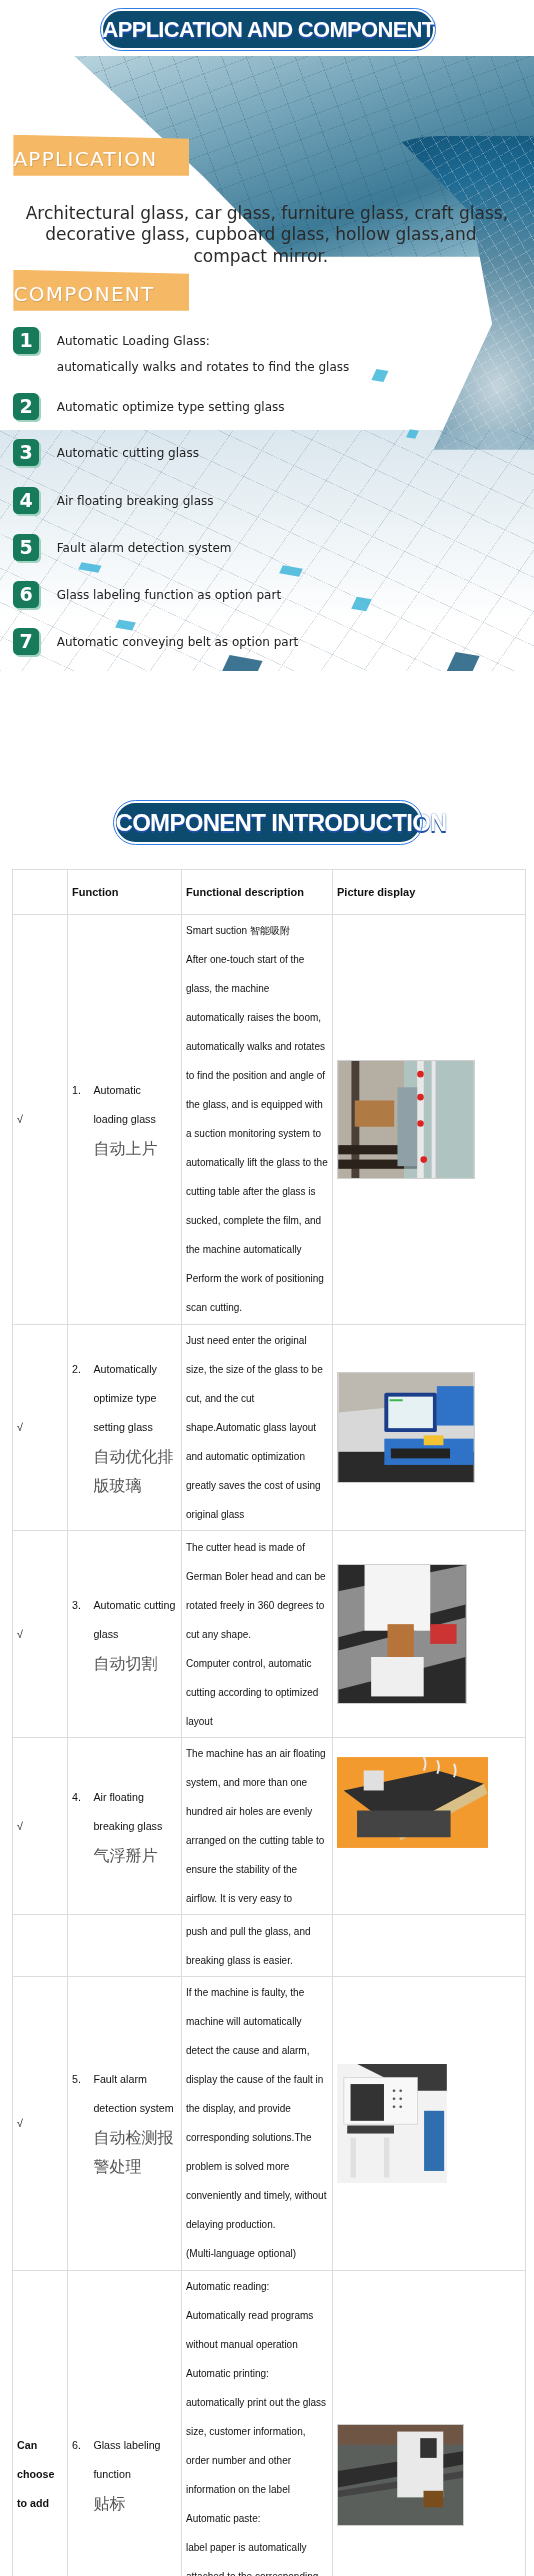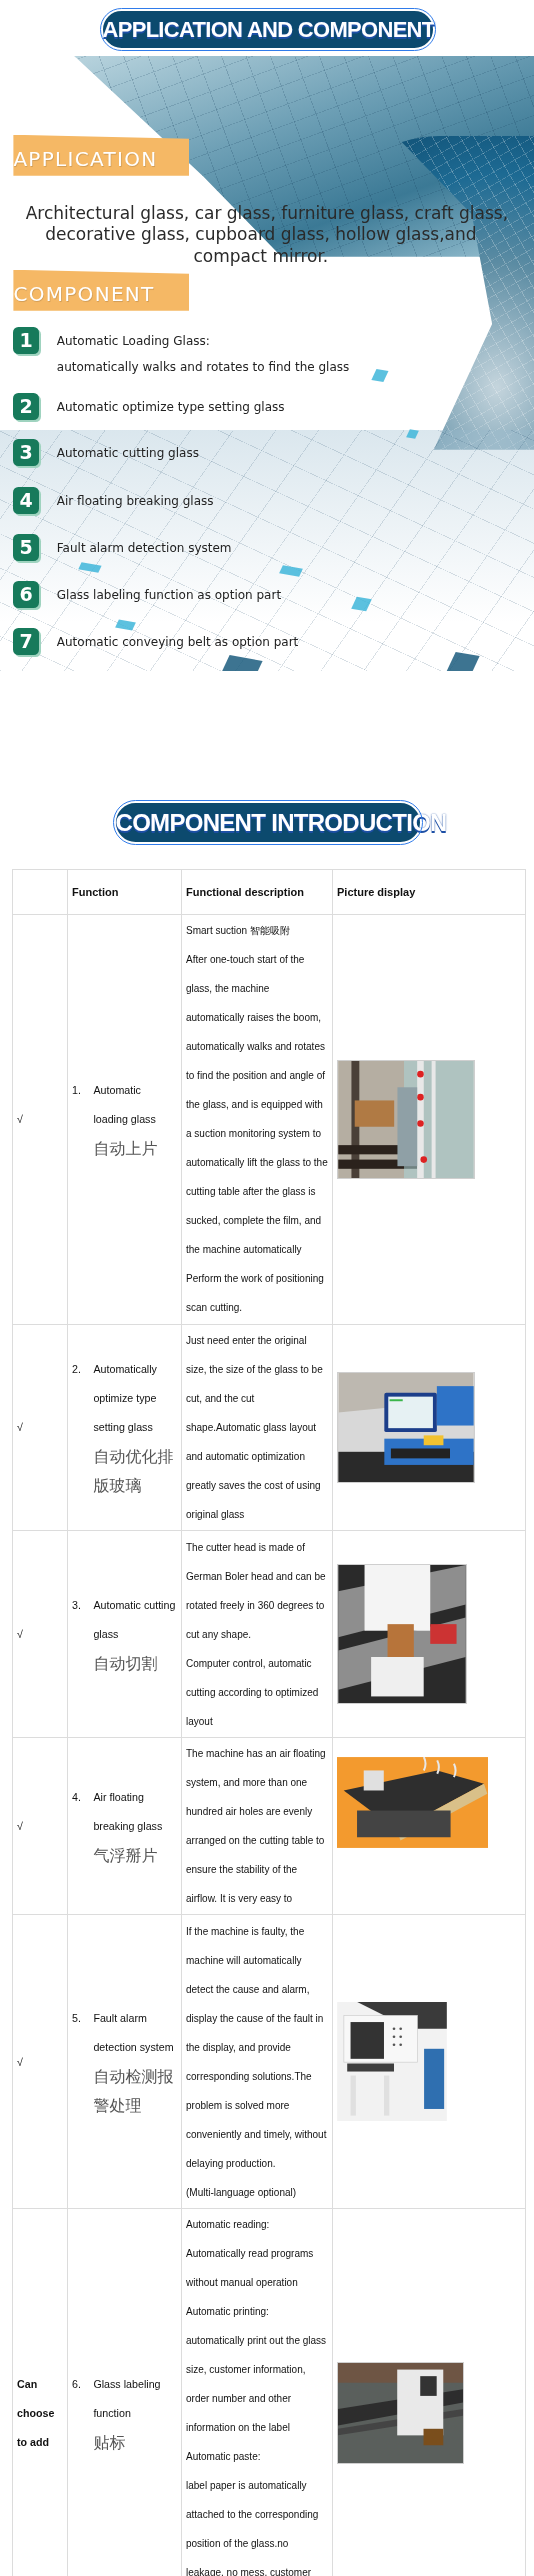--- a/index.html
+++ b/index.html
@@ -295,20 +295,26 @@
       <svg class="photo" width="151" height="91" viewBox="0 0 226 136" style="border:none">
         <rect width="226" height="136" fill="#f39a2e"></rect>
         <polygon points="10,50 150,20 220,40 90,110" fill="#2e2e2e"></polygon>
         <polygon points="90,110 220,40 225,55 95,125" fill="#d9c089"></polygon>
         <rect x="30" y="80" width="140" height="40" fill="#444"></rect>
         <rect x="40" y="20" width="30" height="30" fill="#e0e0e0"></rect>
         <path d="M130 20 q5 -10 0 -20 M150 25 q5 -10 0 -20 M175 30 q5 -10 0 -20" stroke="#e8e8e8" stroke-width="3" fill="none"></path>
       </svg>
     </td>
   </tr>
+  <tr>
+    <td></td>
+    <td></td>
+    <td class="desc">push and pull the glass, and breaking glass   is easier.</td>
+    <td></td>
+  </tr>
 
   <tr>
     <td class="mark">√</td>
     <td class="fn">
             <div class="fn-inner">
       <span class="fn-num">5.</span>
       <span class="fn-text"><span>Fault alarm detection system</span><span class="fn-cn">自动检测报警处理</span></span>
     </div>
           </td>
     <td class="desc">

